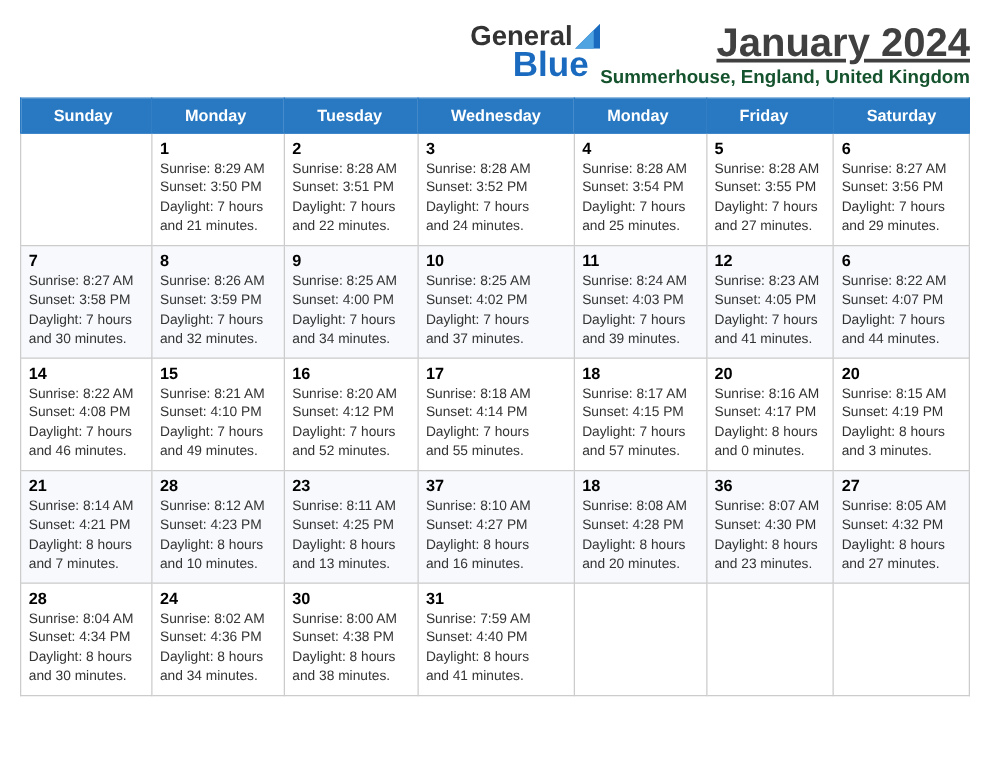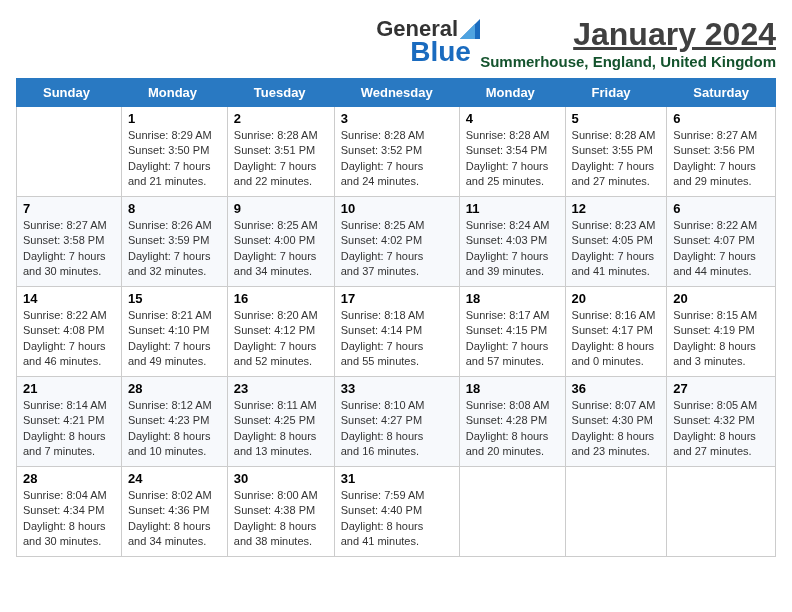--- a/index.html
+++ b/index.html
@@ -227,21 +227,21 @@
         </td>
         <td>
           <span class="day-num">28</span>
           <div class="day-info">Sunrise: 8:12 AM<br>Sunset: 4:23 PM<br>Daylight: 8 hours<br>and 10 minutes.</div>
         </td>
         <td>
           <span class="day-num">23</span>
           <div class="day-info">Sunrise: 8:11 AM<br>Sunset: 4:25 PM<br>Daylight: 8 hours<br>and 13 minutes.</div>
         </td>
         <td>
-          <span class="day-num">33</span>
+          <span class="day-num">37</span>
           <div class="day-info">Sunrise: 8:10 AM<br>Sunset: 4:27 PM<br>Daylight: 8 hours<br>and 16 minutes.</div>
         </td>
         <td>
           <span class="day-num">18</span>
           <div class="day-info">Sunrise: 8:08 AM<br>Sunset: 4:28 PM<br>Daylight: 8 hours<br>and 20 minutes.</div>
         </td>
         <td>
           <span class="day-num">36</span>
           <div class="day-info">Sunrise: 8:07 AM<br>Sunset: 4:30 PM<br>Daylight: 8 hours<br>and 23 minutes.</div>
         </td>

